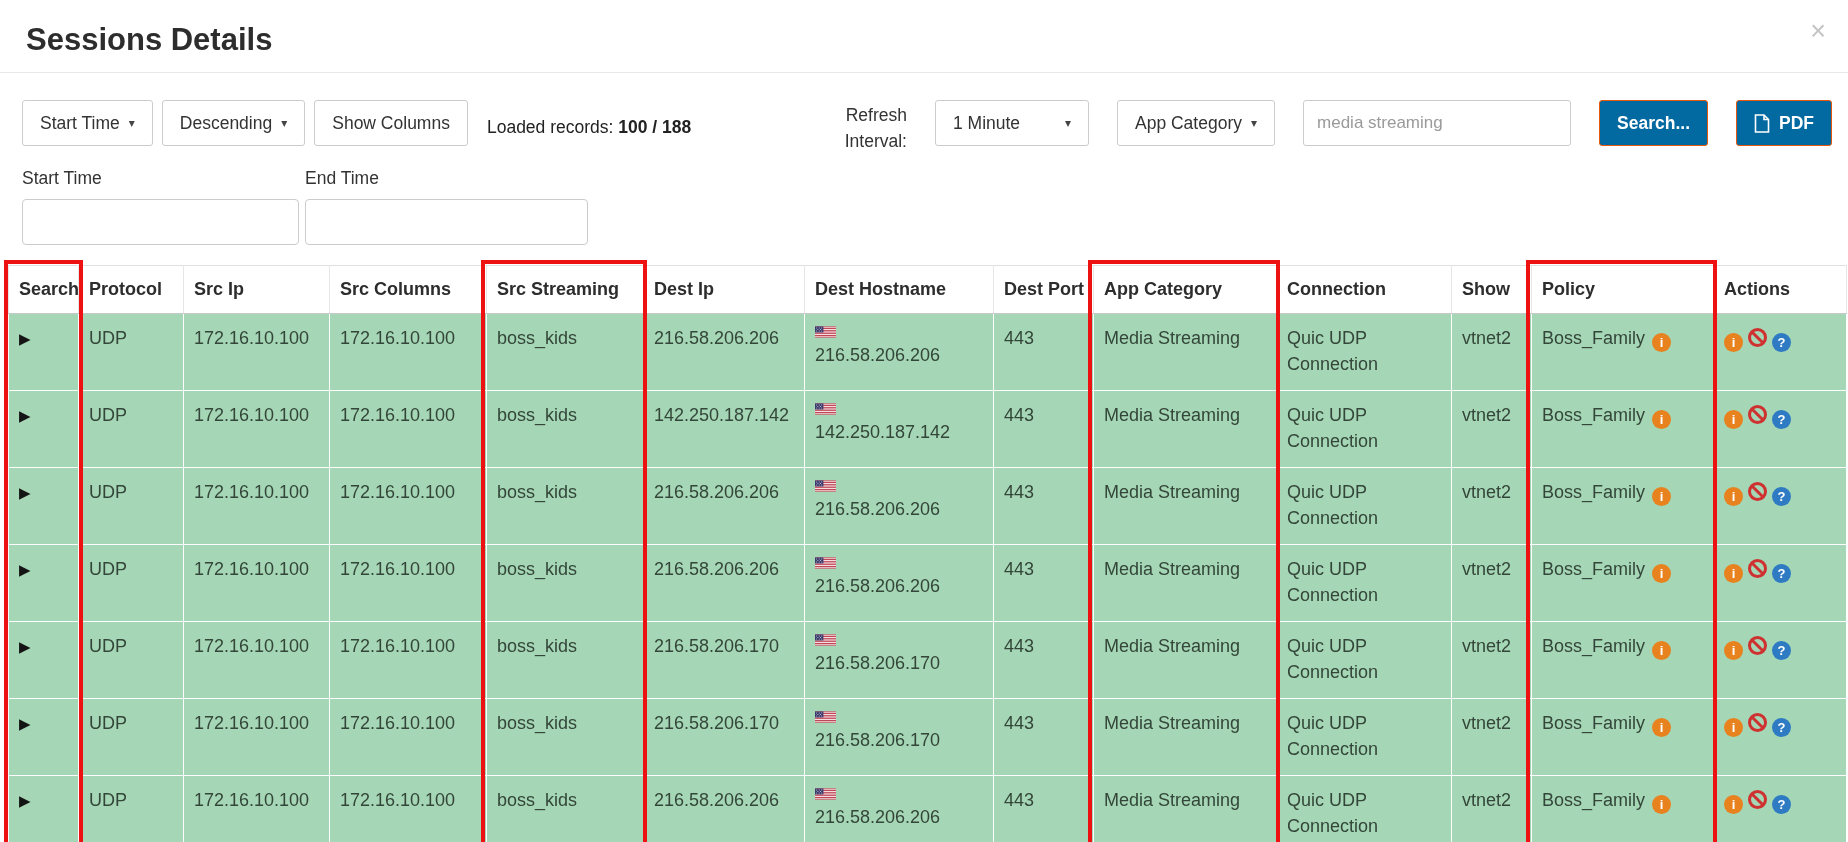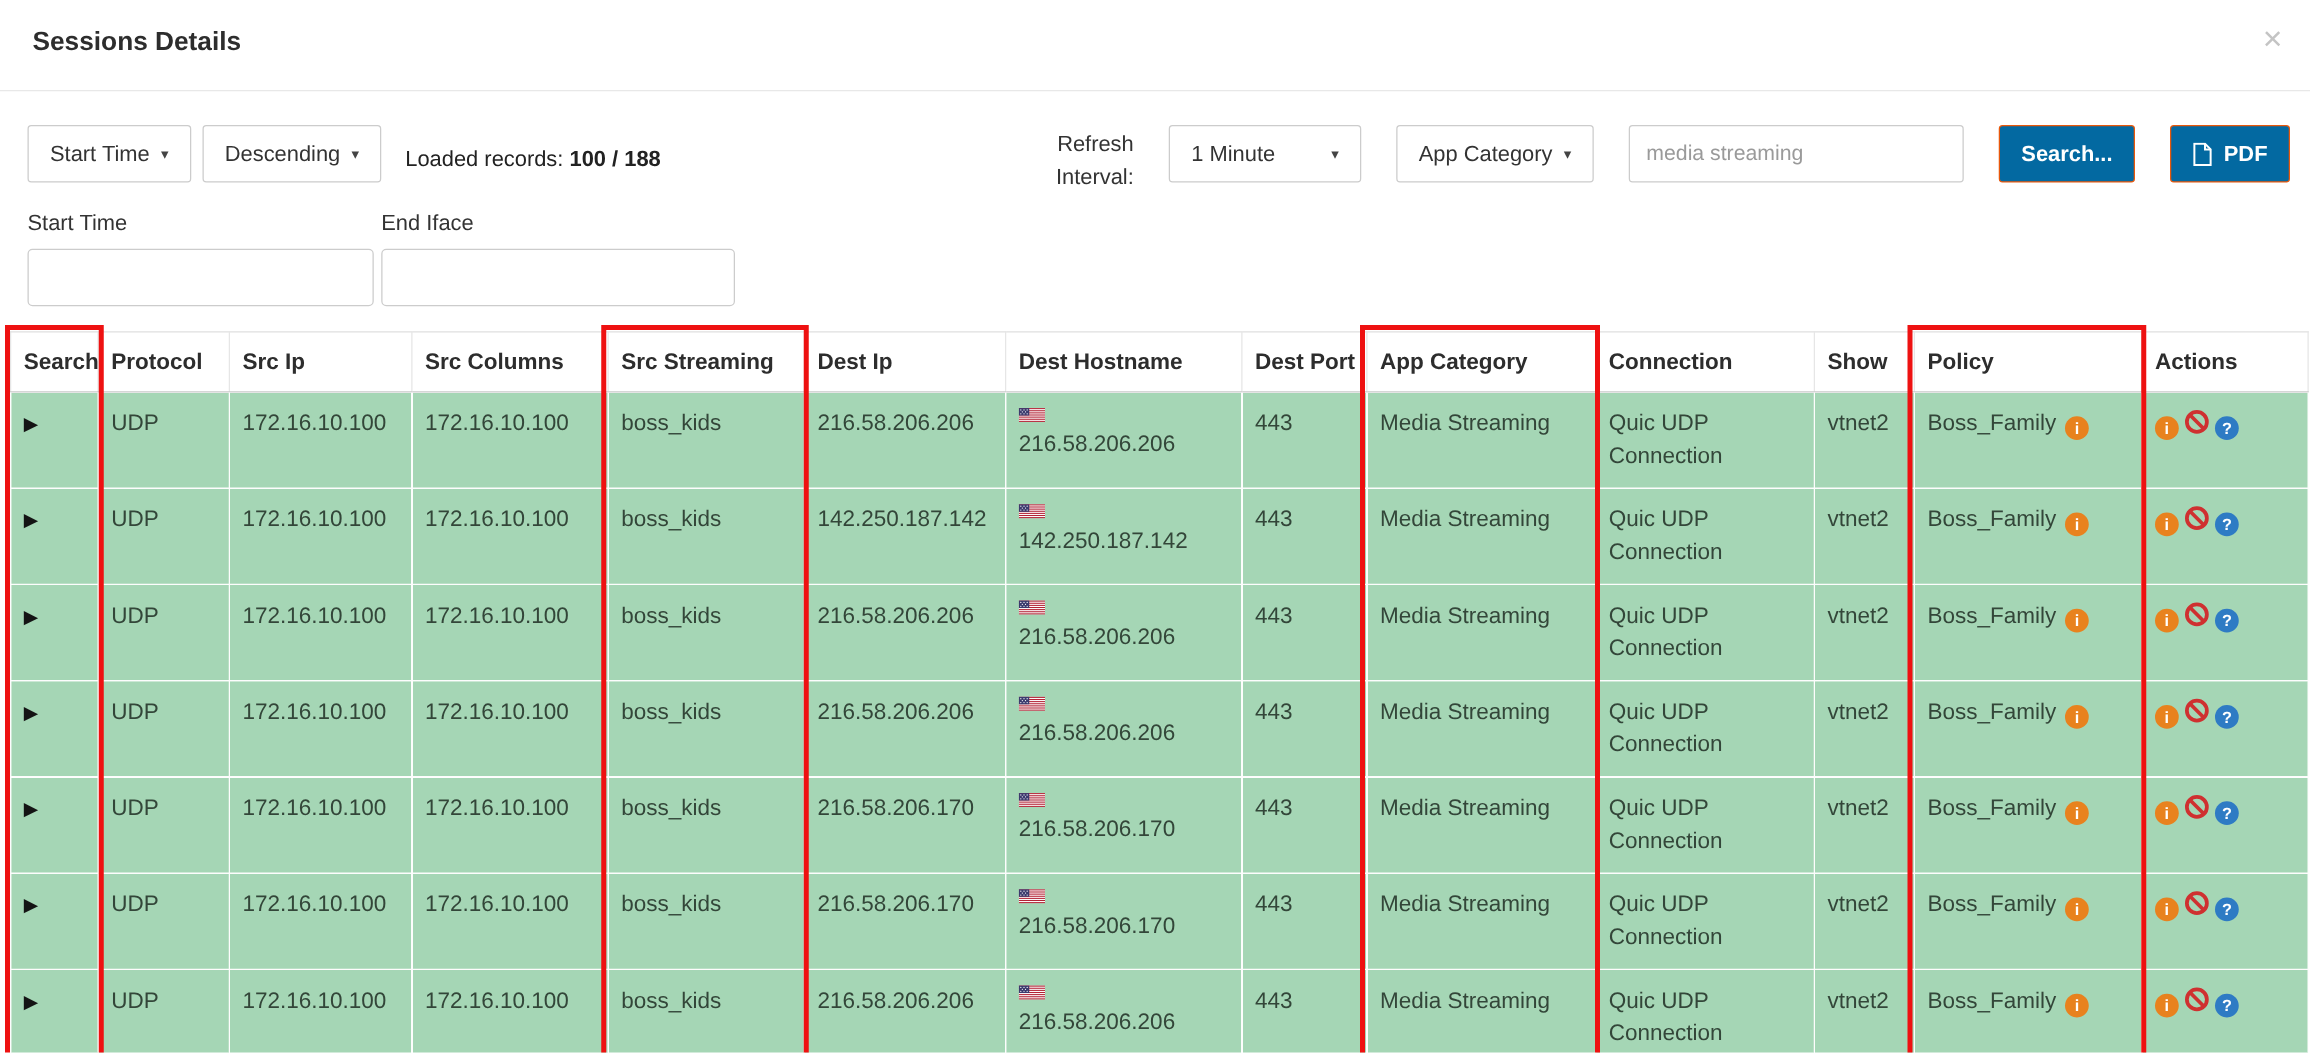--- a/index.html
+++ b/index.html
@@ -4,21 +4,21 @@
 <style>
   * { margin:0; padding:0; box-sizing:border-box; }
   html,body { width:1848px; height:842px; }
   body {
     position:relative; background:#fff; overflow:hidden;
     font-family:"Liberation Sans","DejaVu Sans",sans-serif; color:#333;
   }
 
   
   .modal-header { position:absolute; top:0; left:0; width:100%; height:73px; border-bottom:1px solid #e8e8e8; background:#fff; }
-  .modal-title { position:absolute; left:26px; top:22px; font-size:21px; font-weight:bold; color:#2d2d2d; }
+  .modal-title { position:absolute; left:26px; top:22px; font-size:31px; font-weight:bold; color:#2d2d2d; }
   .modal-close { position:absolute; right:22px; top:18px; font-size:27px; color:#c4c4c4; cursor:pointer; line-height:1; }
 
   
   .toolbar { position:absolute; top:100px; left:22px; right:16px; display:flex; align-items:flex-start; gap:9px; }
   .btn {
     height:46px; display:inline-flex; align-items:center; gap:9px; padding:0 17px;
     background:#fff; border:1px solid #ccc; border-radius:3px;
     font-size:17.5px; color:#333; cursor:pointer; white-space:nowrap;
   }
   .caret { font-size:12px; color:#444; }
@@ -92,20 +92,23 @@
 </div>
 
 <div class="toolbar">
   <button class="btn">
     <span>Start Time</span>
     <span class="caret">▾</span>
   </button>
   <button class="btn">
     <span>Descending</span>
     <span class="caret">▾</span>
+  </button>
+  <button class="btn">
+    <span>Show Columns</span>
   </button>
   <div class="loaded-records">
     <span>Loaded records:</span>
     <b>100 / 188</b>
   </div>
 
   <div class="toolbar-right">
     <div class="refresh-label">Refresh Interval:</div>
     <button class="btn select-box">
       <span>1 Minute</span>
@@ -127,21 +130,21 @@
         </svg>
       </span>
       <span>PDF</span>
     </button>
   </div>
 </div>
 
 <div class="time-filters">
   <div class="tf-labels">
     <div class="tf-label-start">Start Time</div>
-    <div>End Iface</div>
+    <div>End Time</div>
   </div>
   <div class="tf-inputs">
     <input class="tf-input" type="text" value="" style="">
     <input class="tf-input tf-input-end" type="text" value="" style="">
   </div>
 </div>
 
 <table class="sessions-table">
   <colgroup>
     <col style="width:70px">

